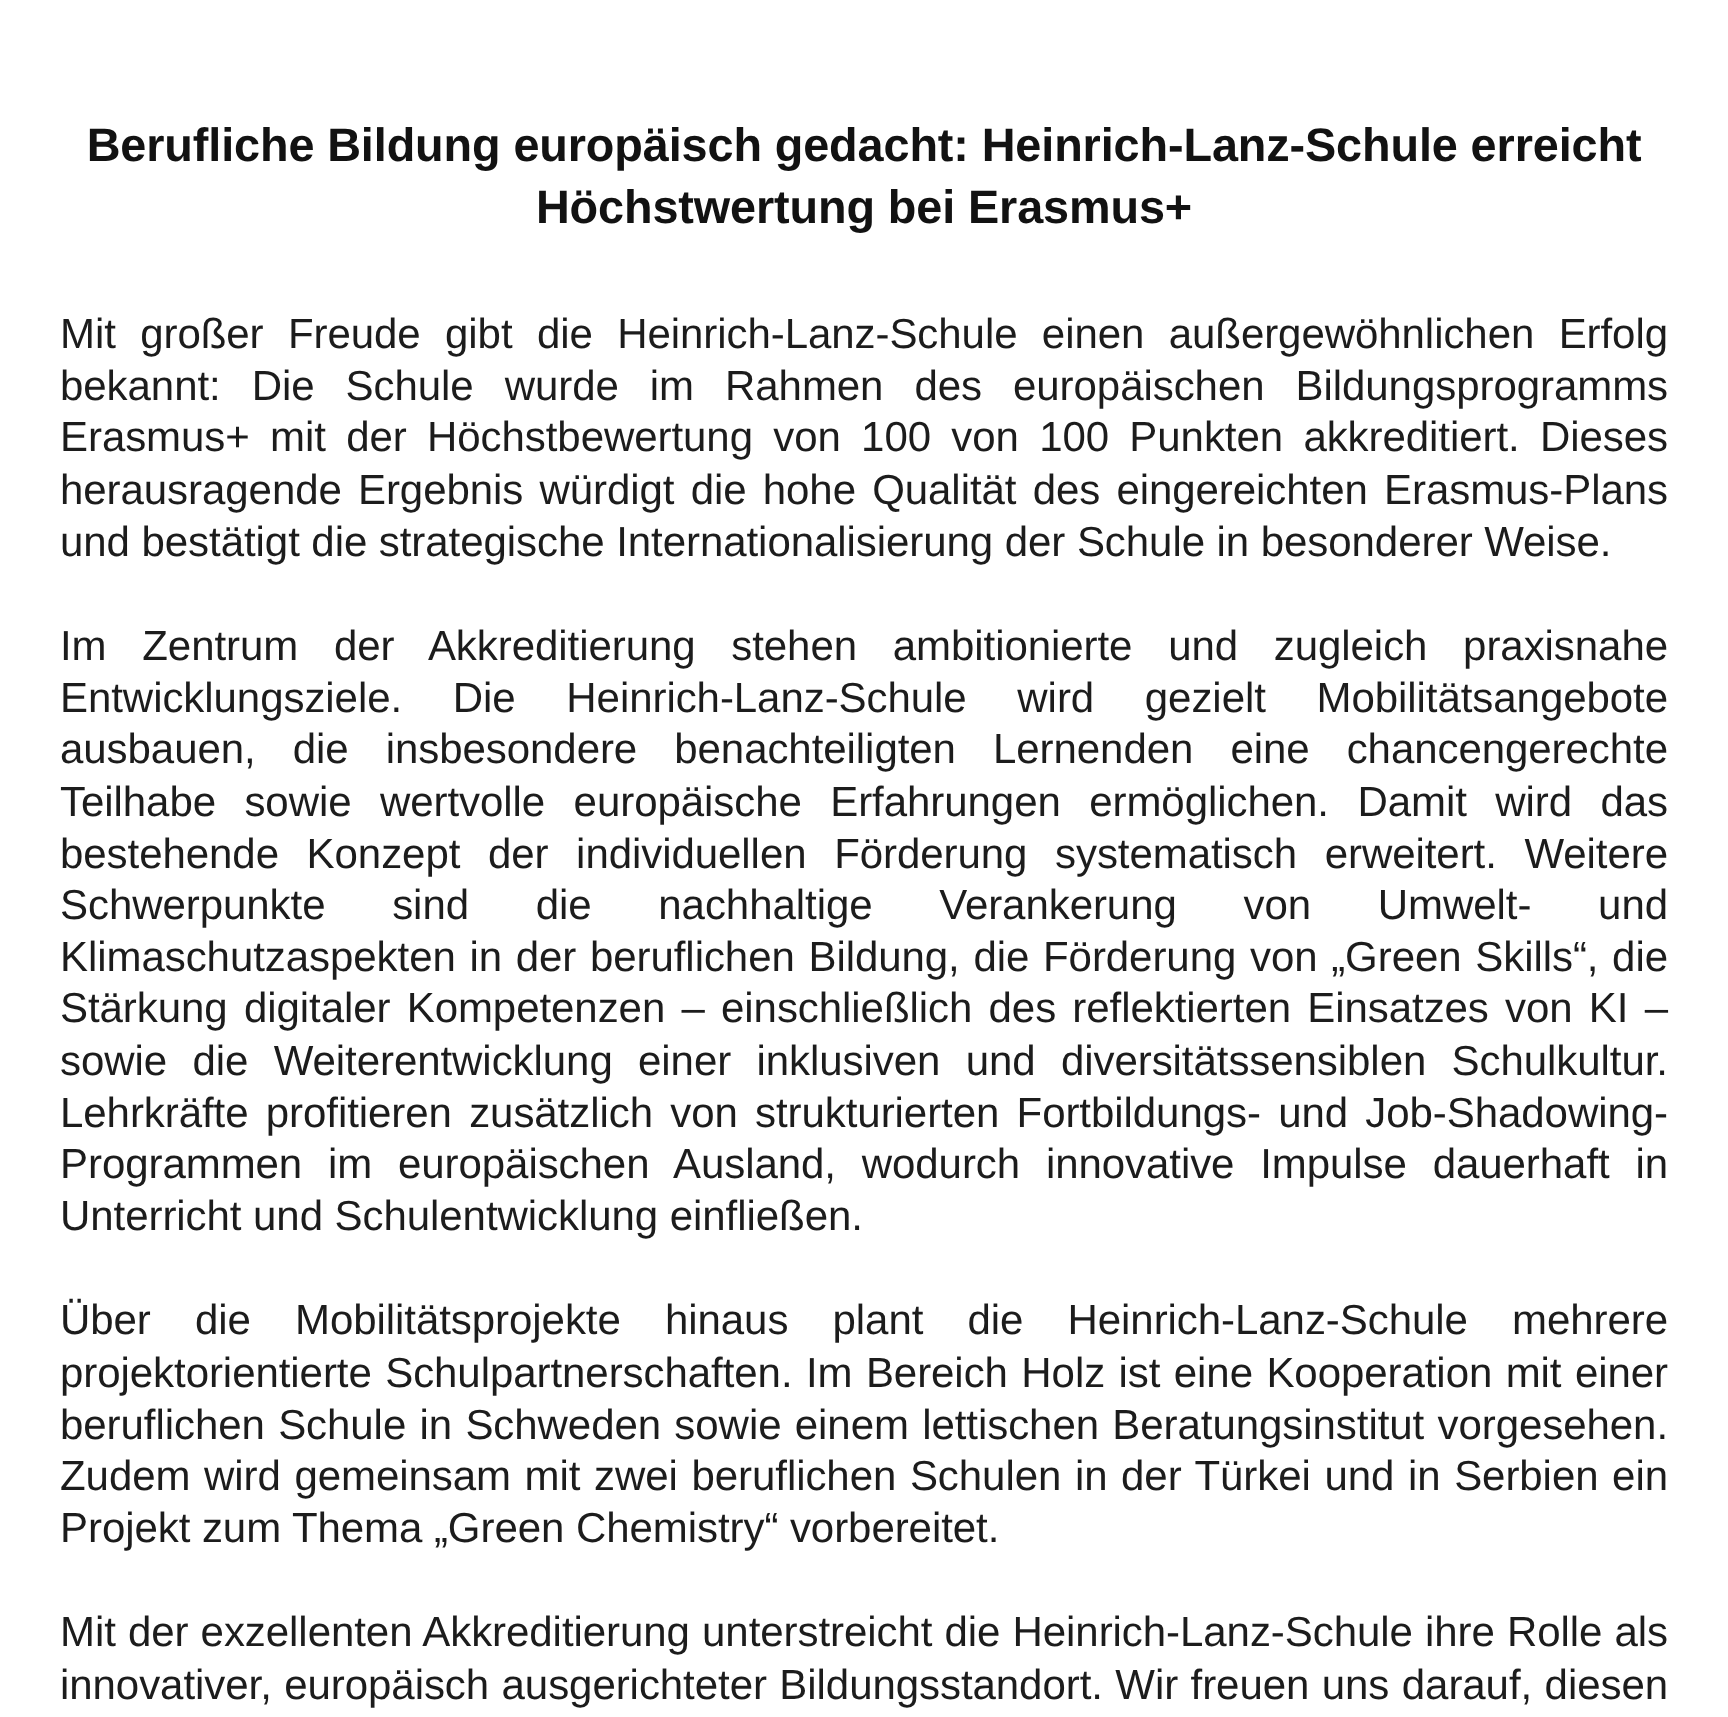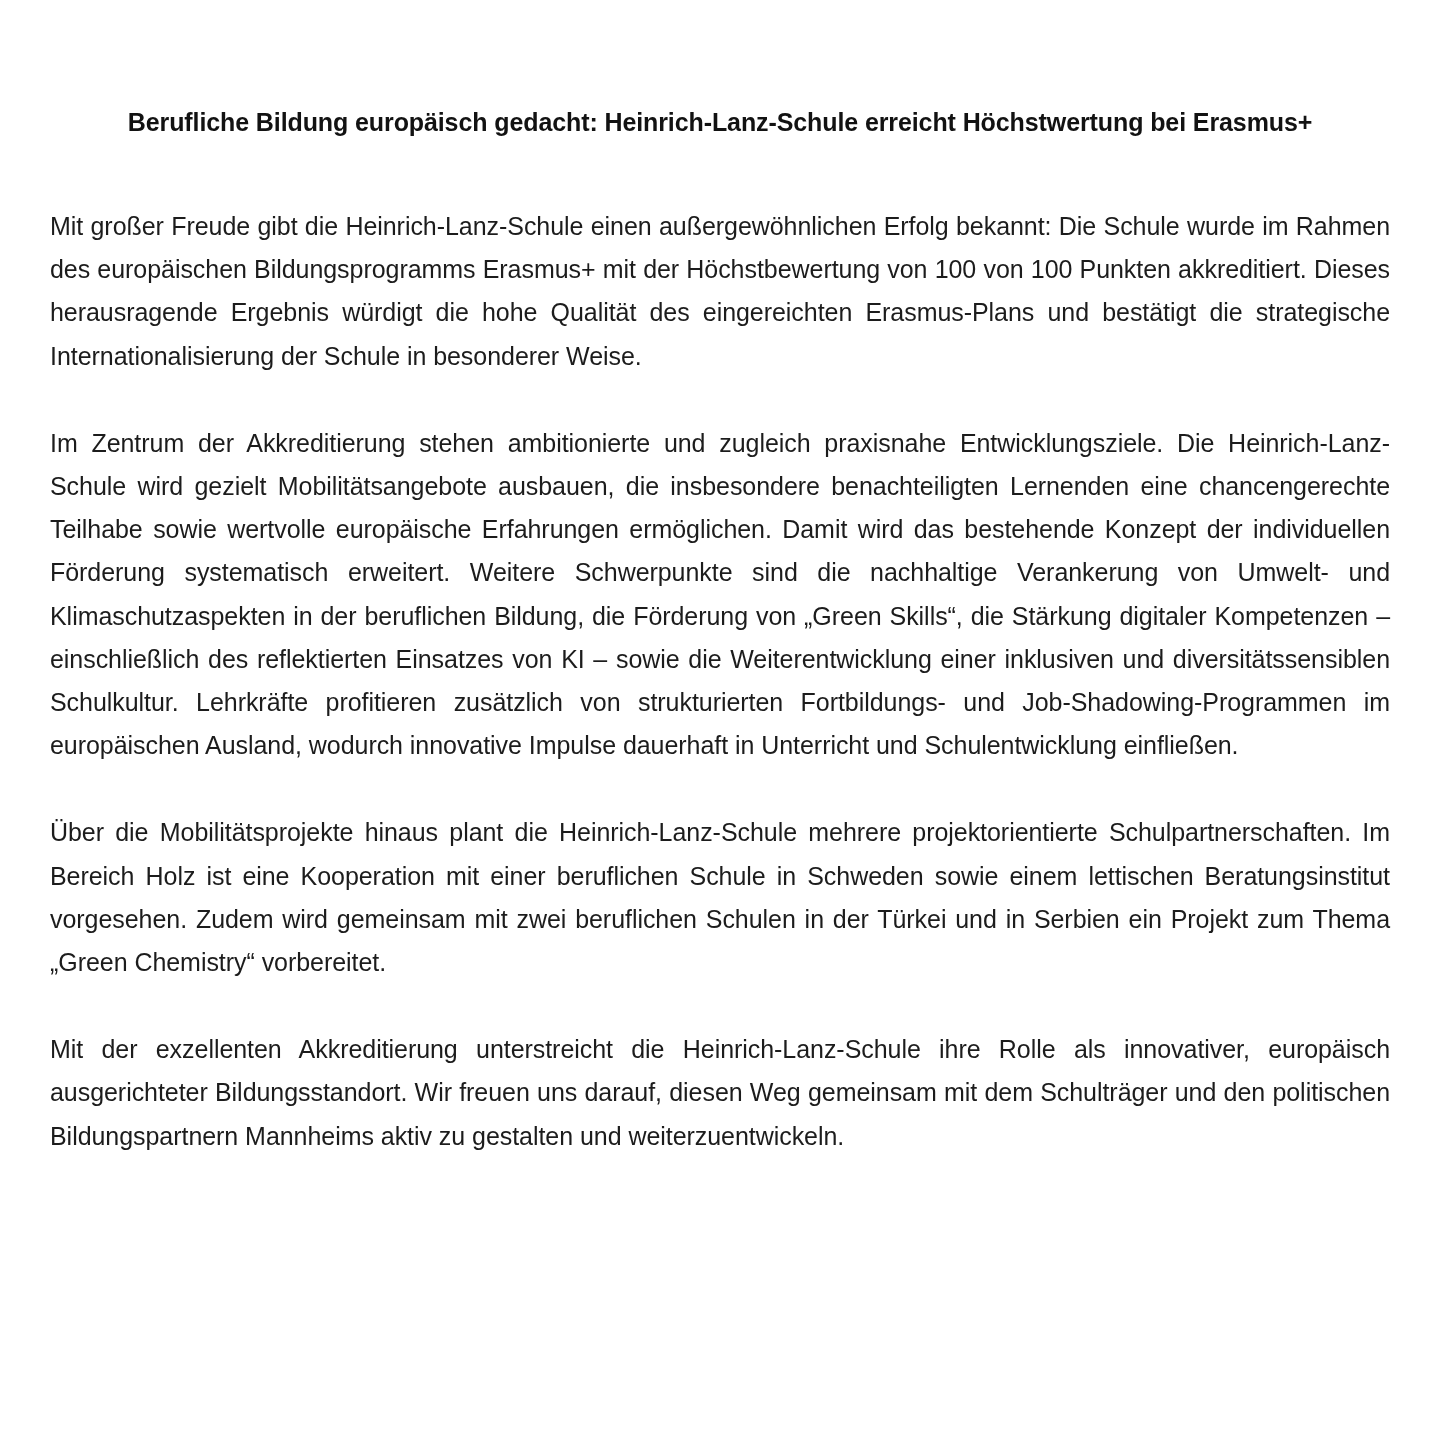--- a/index.html
+++ b/index.html
@@ -29,35 +29,35 @@
   .doc-body {
     position: absolute;
     left: 50px;
     top: 0;
     width: 1340px;
   }
 
   .doc-title {
     margin: 0;
     padding-top: 96px;
-    font-size: 25px;
+    font-size: 39px;
     line-height: 52px;
     font-weight: bold;
     text-align: center;
     letter-spacing: -0.1px;
     color: #121212;
     width: 1340px;
     box-sizing: border-box;
     padding-left: 22px;
     padding-right: 22px;
   }
 
   .doc-para {
     margin: 0;
-    font-size: 25px;
+    font-size: 35px;
     line-height: 43.2px;
     text-align: justify;
     text-justify: inter-word;
     color: #1c1c1c;
     letter-spacing: -0.05px;
     word-spacing: 0px;
     hyphens: none;
   }
 
   

